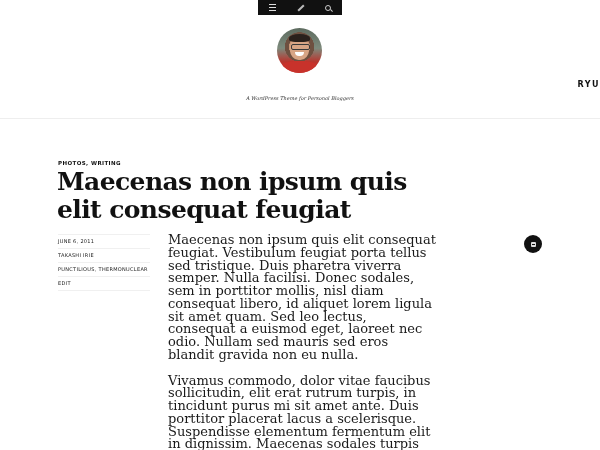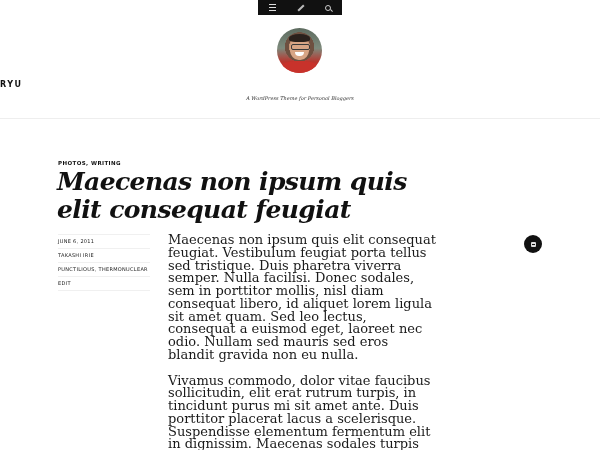--- a/index.html
+++ b/index.html
@@ -25,37 +25,37 @@
                 linear-gradient(180deg, #5d6b5f 0%, #7d8a7c 45%, #b8352e 75%, #c43a32 100%);
     overflow: hidden;
   }
   .avatar .face { position: absolute; left: 13px; top: 9px; width: 19px; height: 23px; border-radius: 45%; background: #d7a585; }
   .avatar .hair { position: absolute; left: 12px; top: 6px; width: 21px; height: 8px; border-radius: 50% 50% 30% 30%; background: #2a211c; }
   .avatar .glasses { position: absolute; left: 14px; top: 16px; width: 17px; height: 4px; border: 1px solid #3a3a3a; border-radius: 2px; }
   .avatar .mouth { position: absolute; left: 18px; top: 24px; width: 9px; height: 4px; border-radius: 0 0 5px 5px; background: #fff; }
   .avatar .shirt { position: absolute; left: 4px; top: 33px; width: 37px; height: 14px; border-radius: 40% 40% 0 0; background: #c8322b; }
 
   .site-title {
-    position: absolute; left: 0; width: 600px; top: 80px; text-align: left;
+    position: absolute; left: 0; width: 600px; top: 80px; text-align: right;
     font-family: "DejaVu Sans", sans-serif; font-weight: bold; font-size: 8px; letter-spacing: 1.5px; color: #111;
   }
   .site-desc {
     position: absolute; left: 0; width: 600px; top: 95px; text-align: center;
     font-family: "DejaVu Serif", serif; font-style: italic; font-size: 5px; color: #333;
   }
   .header-rule { position: absolute; left: 0; top: 118px; width: 600px; height: 1px; background: #eeeeee; }
 
   .cats {
     position: absolute; left: 58px; top: 160px;
     font-family: "DejaVu Sans", sans-serif; font-size: 5.5px; font-weight: bold; letter-spacing: 0.4px; color: #111;
   }
   .cats a { color: #111; text-decoration: none; }
   .post-title {
     position: absolute; left: 57px; top: 168px; width: 400px; margin: 0;
-    font-family: "DejaVu Serif", serif; font-style: italic; font-weight: bold;
+    font-family: "DejaVu Serif", serif; font-weight: bold;
     font-size: 25px; line-height: 28px; letter-spacing: -0.6px; color: #111;
   }
 
   .meta { position: absolute; left: 58px; top: 234px; width: 92px; }
   .meta .row {
     font-family: "DejaVu Sans", sans-serif; font-size: 5px; letter-spacing: 0.3px; color: #222;
     height: 13px; line-height: 13px; border-bottom: 1px solid #f0f0f0; white-space: nowrap;
   }
   .meta .row.first { border-top: 1px solid #f0f0f0; }
 

